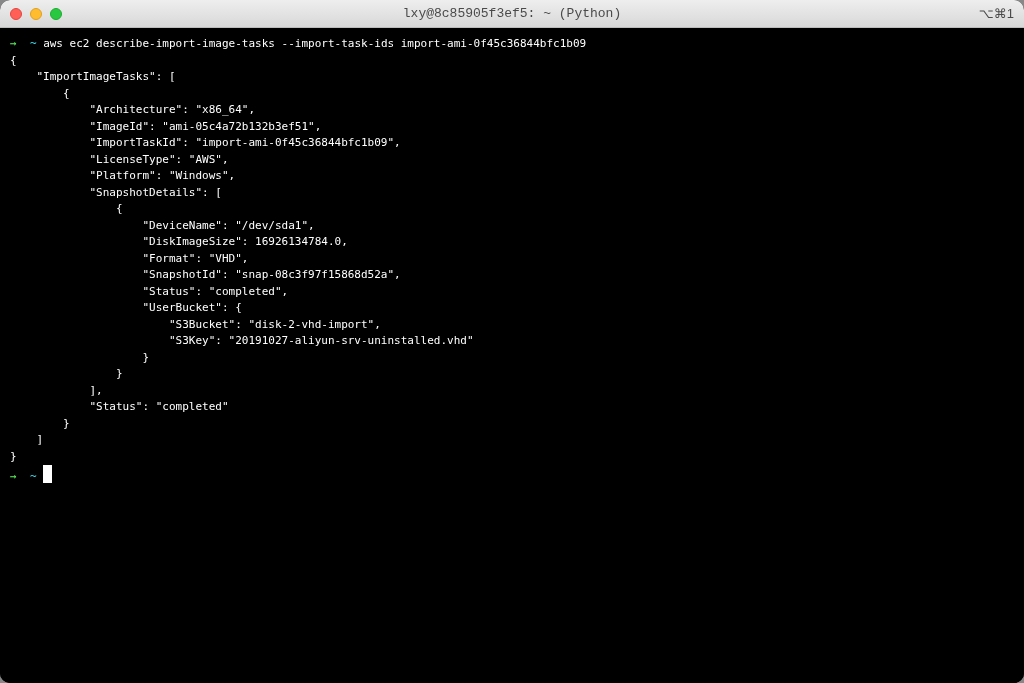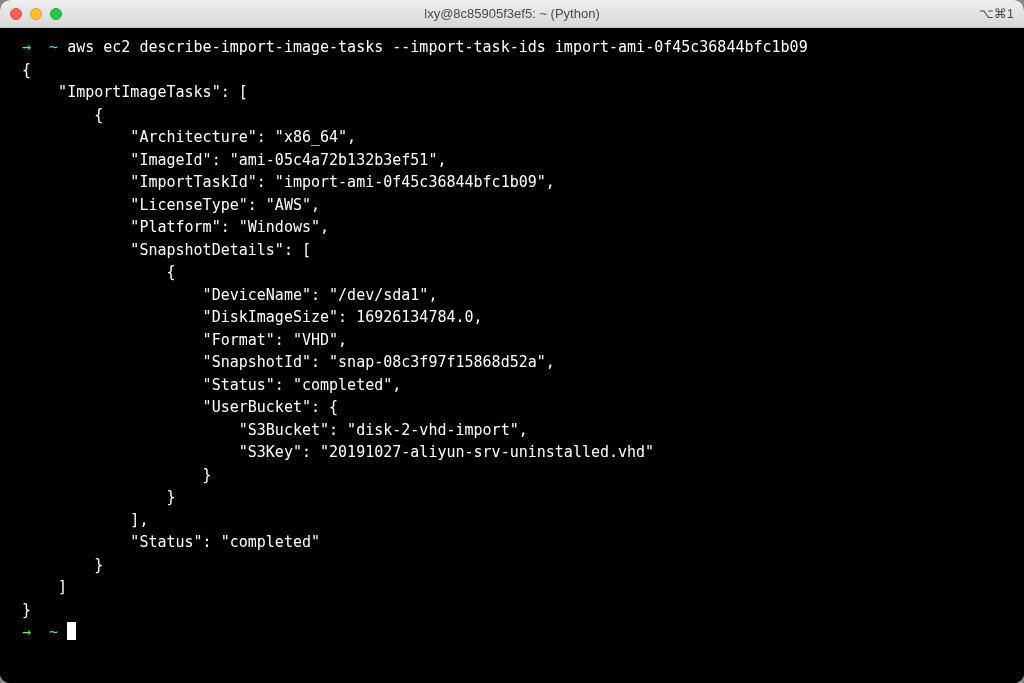--- a/index.html
+++ b/index.html
@@ -38,36 +38,36 @@
     height: 12px;
     border-radius: 50%;
   }
   .dot.red { background: #ff5f57; border: 0.5px solid #e04640; }
   .dot.yellow { background: #febc2e; border: 0.5px solid #dfa023; }
   .dot.green { background: #28c840; border: 0.5px solid #1eab32; }
   .title {
     position: absolute;
     left: 50%;
     transform: translateX(-50%);
-    font-family: Liberation Sans, sans-serif;
+    font-family: Liberation Mono, monospace;
     font-size: 13px;
     color: #4a4a4a;
   }
   .shortcut {
     margin-left: auto;
     font-family: -apple-system, "Helvetica Neue", Arial, sans-serif;
     font-size: 13px;
     color: #4a4a4a;
   }
   .terminal {
     flex: 1;
     background: #000;
     color: #fff;
-    padding: 8px 22px;
-    font-size: 15px;
+    padding: 8px 10px;
+    font-size: 11px;
     line-height: 1.5;
     white-space: pre;
     overflow: auto;
   }
   .arrow { color: #5af25a; }
   .tilde { color: #39dfef; }
   .cmd { color: #ffffff; }
   .cursor {
     display: inline-block;
     width: 9px;

